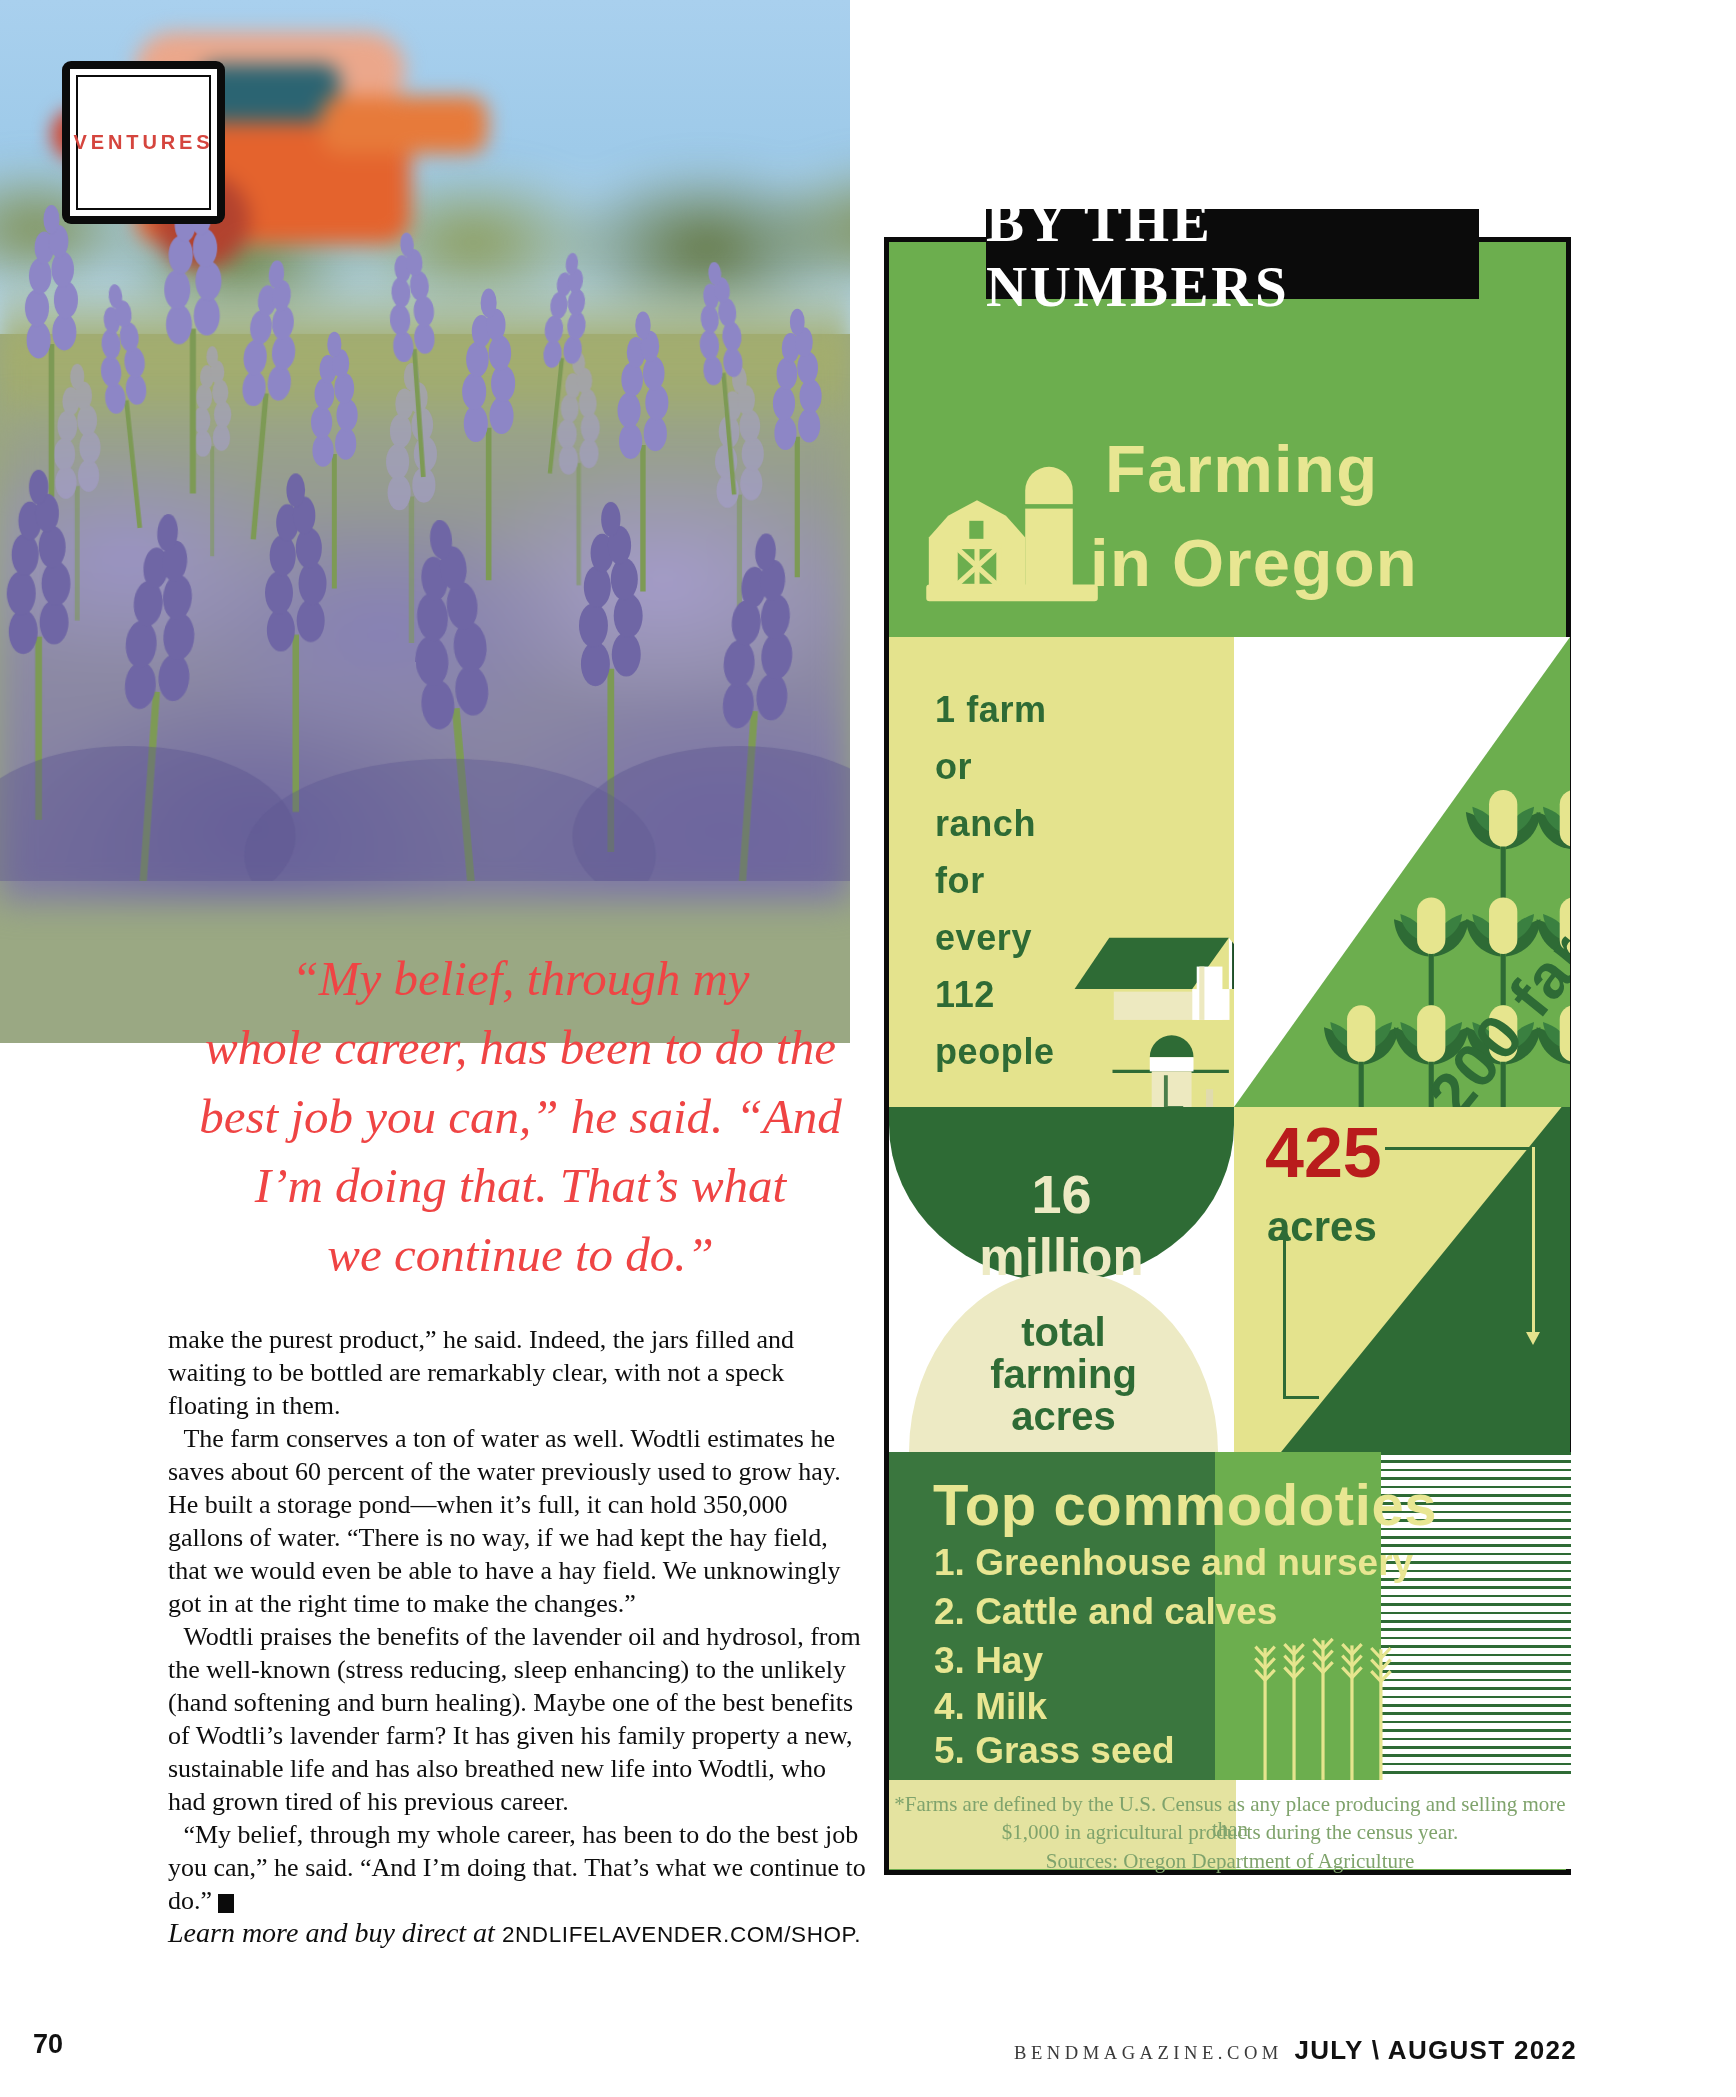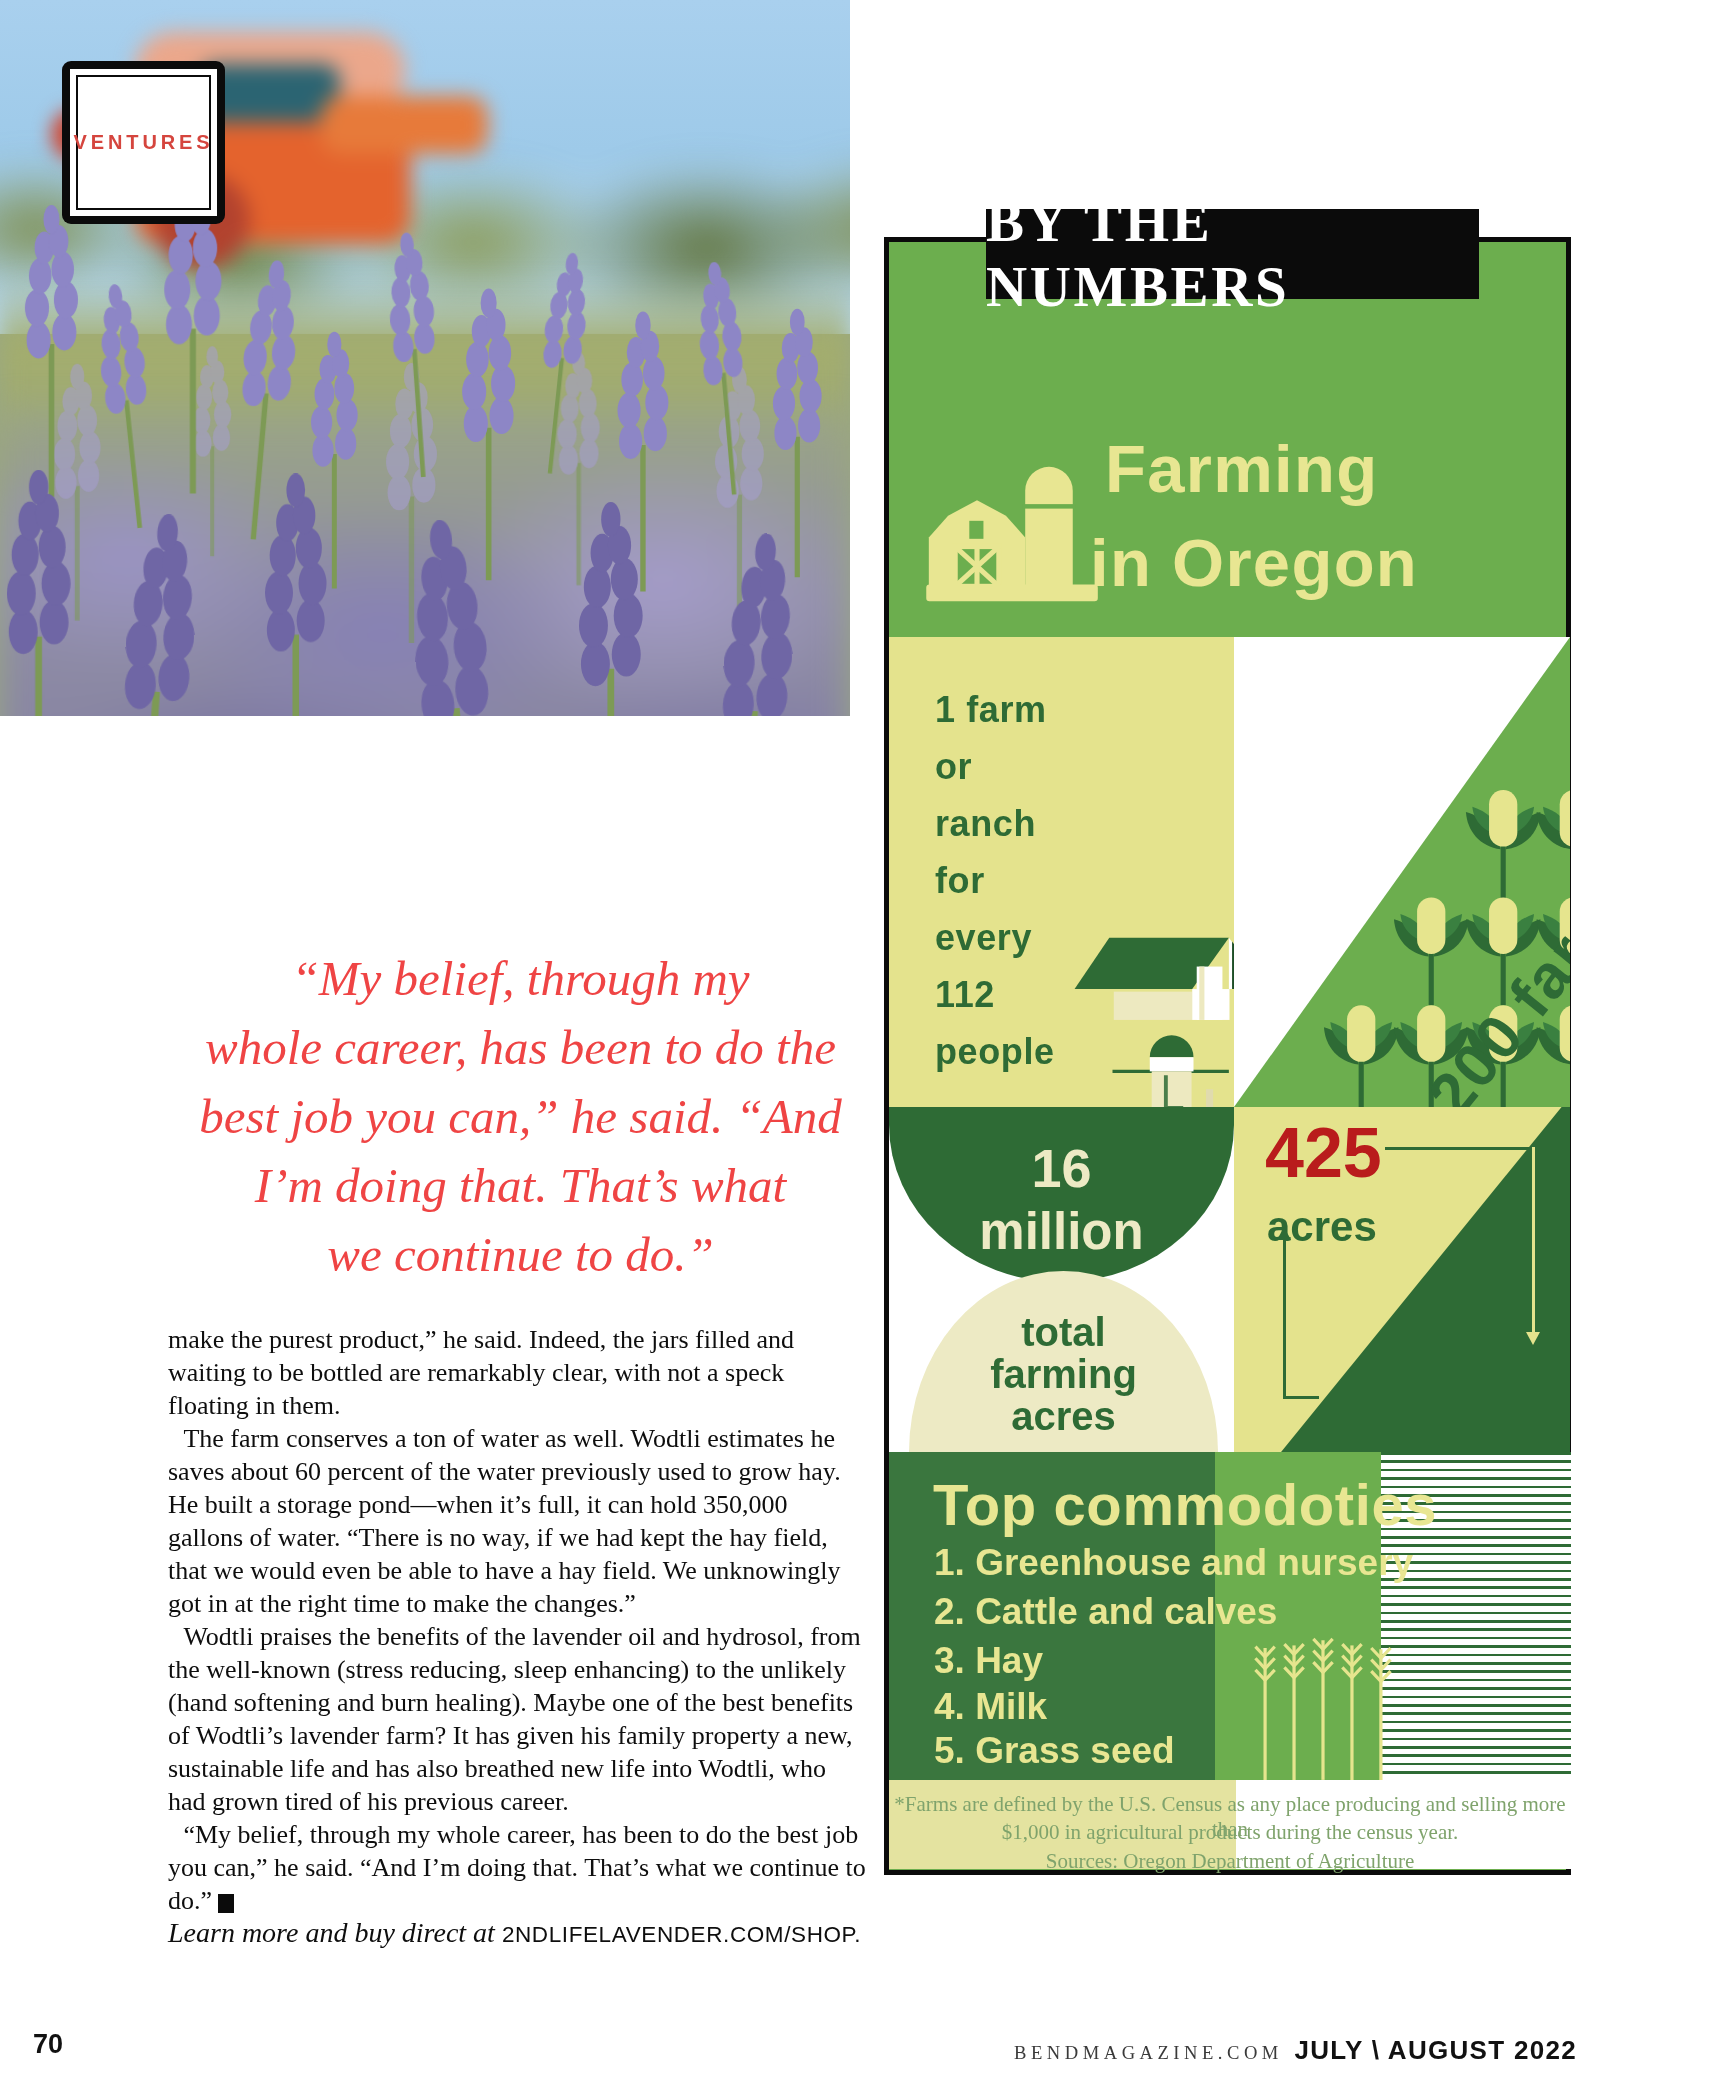--- a/index.html
+++ b/index.html
@@ -1,21 +1,21 @@
 <!DOCTYPE html>
 <html style="font-size:10.3px"><head>
 <meta charset="utf-8">
 <style>
   html,body{margin:0;padding:0;background:#fff;}
   .page{position:relative;width:1736px;height:2097px;background:#ffffff;overflow:hidden;
         font-family:"Liberation Serif",serif;}
   .abs{position:absolute;}
 
   
-  .photo{position:absolute;left:0;top:0;width:850px;height:716px;overflow:hidden;background:#9aa883;}
+  .photo{position:absolute;left:0;top:0;width:850px;height:1043px;overflow:hidden;background:#9aa883;}
   .photo .sky{position:absolute;left:0;top:0;width:100%;height:334px;
       background:linear-gradient(180deg,#a9d0ee 0%,#9ecae9 45%,#b9d8ea 100%);}
   .photo .trees{position:absolute;left:-39px;top:77px;width:932px;height:276px;filter:blur(18px);
       background:
         radial-gradient(167px 96px at 8% 55%, #7d8d4c 0%, rgba(125,141,76,0) 70%),
         radial-gradient(193px 109px at 30% 65%, #6f833f 0%, rgba(111,131,63,0) 70%),
         radial-gradient(206px 109px at 55% 60%, #8a9a55 0%, rgba(138,154,85,0) 70%),
         radial-gradient(219px 122px at 80% 62%, #5f7239 0%, rgba(95,114,57,0) 70%),
         radial-gradient(180px 103px at 99% 55%, #7c8b49 0%, rgba(124,139,73,0) 70%);}
   .photo .tractor{position:absolute;left:77px;top:6.4px;width:450px;height:270px;filter:blur(10.3px);}
@@ -82,21 +82,21 @@
   .secB-tri{position:absolute;left:0;top:0;width:100%;height:100%;background:#6CAE4E;
       clip-path:polygon(100% 0,100% 100%,0 100%);}
   .farms-rot{position:absolute;left:39px;top:341px;transform:rotate(-51deg);transform-origin:center;
       font-size:62px;font-weight:bold;color:#2E6B35;white-space:nowrap;letter-spacing:1.9px;width:489px;text-align:center;}
   .house{position:absolute;left:156px;top:285px;}
 
   
   .secC-left{position:absolute;left:0;top:865px;width:345px;height:345px;background:#ffffff;}
   .ushape{position:absolute;left:0;top:0;width:345px;height:175px;background:#2E6B35;
       border-radius:0 0 50% 50% / 0 0 90% 90%;text-align:center;color:#EDEAC4;}
-  .ushape .v1{margin-top:30px;font-size:54px;font-weight:bold;}
+  .ushape .v1{margin-top:56px;font-size:54px;font-weight:bold;}
   .ushape .v2{font-size:51px;font-weight:bold;margin-top:2.6px;}
   .dome{position:absolute;left:20px;top:164px;width:309px;height:181px;background:#EDEAC4;
       border-radius:50% 50% 0 0 / 100% 100% 0 0;text-align:center;color:#2E6B35;}
   .dome div{font-size:40px;font-weight:bold;line-height:42px;}
   .dome .l1{margin-top:40px;}
   .secC-right{position:absolute;left:345px;top:865px;width:336px;height:345px;background:#E4E38D;overflow:hidden;}
   .secC-tri{position:absolute;left:0;top:0;width:100%;height:100%;background:#2E6B35;
       clip-path:polygon(14% 100%,100% -3%,100% 100%);}
   .v425{position:absolute;left:31px;top:6.4px;font-size:70px;font-weight:bold;color:#b91c1c;}
   .u425{position:absolute;left:33px;top:96px;font-size:42px;font-weight:bold;color:#2E6B35;}

